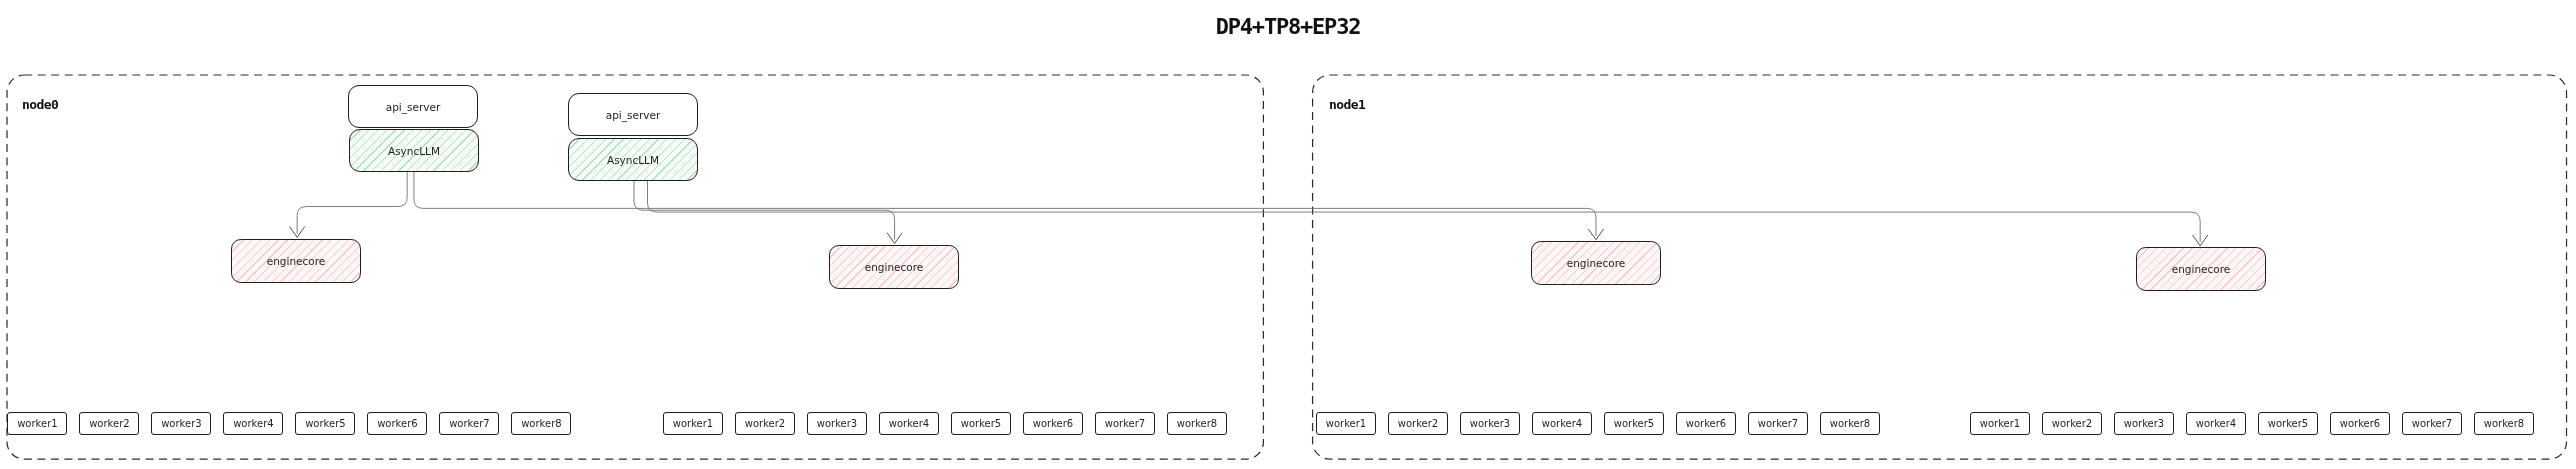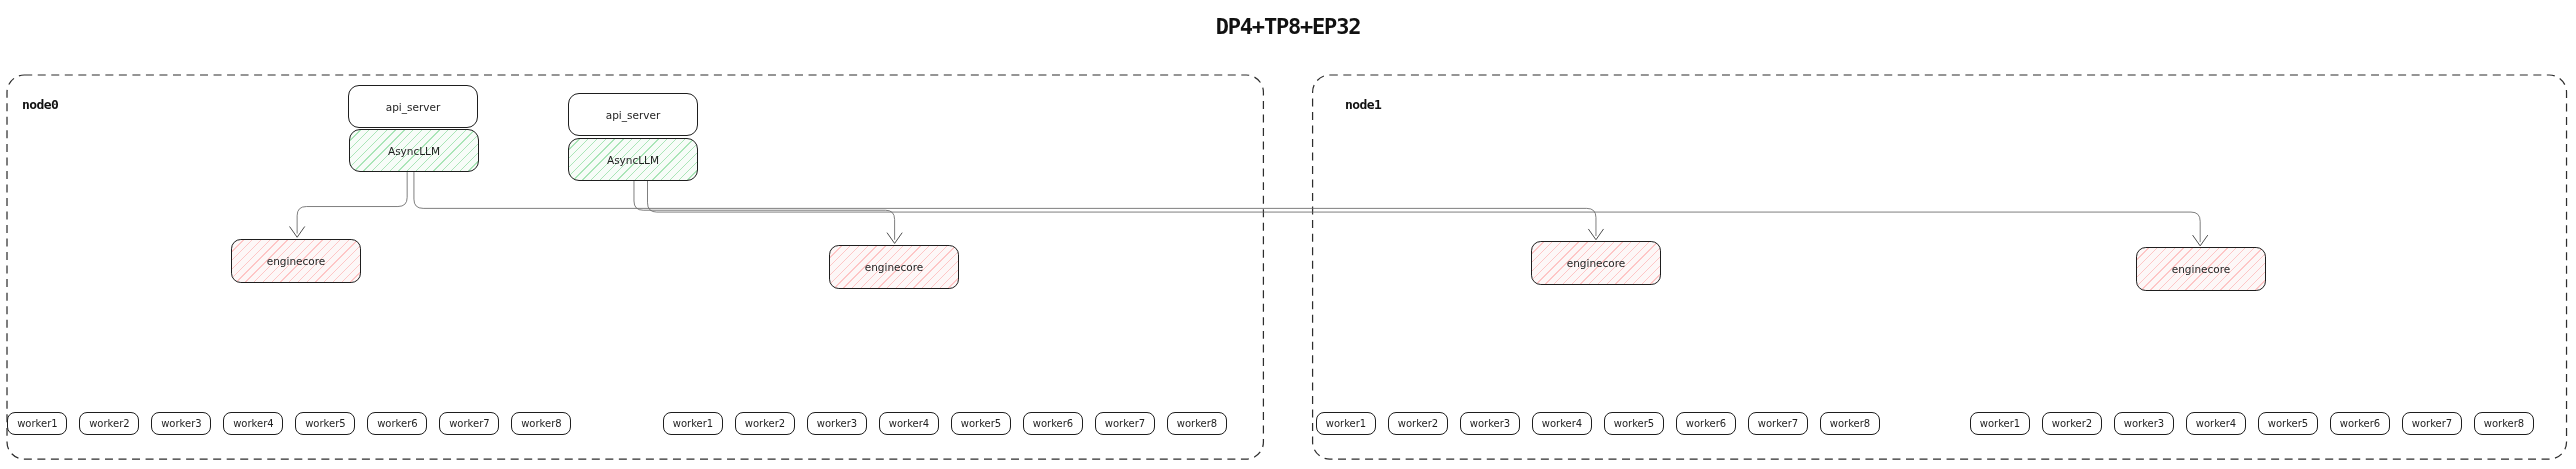--- a/index.html
+++ b/index.html
@@ -48,21 +48,21 @@
       #fdf7f7;
   }
   .engine{border-radius:9.8px;}
   .worker-row{
     position:absolute;top:412px;z-index:3;
     display:flex;gap:12px;
   }
   .worker-box{
     box-sizing:border-box;
     width:60px;height:23.4px;flex:0 0 60px;
-    border:1.2px solid #1e1e1e;border-radius:8px;
+    border:1.2px solid #1e1e1e;border-radius:3px;
     display:flex;align-items:center;justify-content:center;
     background:#ffffff;
     font-size:10px;font-weight:500;color:#1e1e1e;
   }
 </style>
 </head>
 <body>
 
 <div class="canvas">
 
@@ -82,21 +82,21 @@
 
     <g fill="none" stroke="#4a4a4a" stroke-width="1.6" stroke-linecap="round">
       <path d="M470,369 L482,386 L494,369"></path>
       <path d="M2583,373 L2595,390 L2607,373"></path>
       <path d="M1442,379 L1454,396 L1466,379"></path>
       <path d="M3566,383 L3578,400 L3590,383"></path>
     </g>
   </svg>
 
   <div class="node-label" style="left:22px;top:97px;">node0</div>
-  <div class="node-label" style="left:1329px;top:97px;margin-left:16px;">node1</div>
+  <div class="node-label" style="left:1329px;top:97px;">node1</div>
 
   <div class="box" style="left:348px;top:85px;width:130px;height:43px;">api_server</div>
   <div class="box hatch-green" style="left:349px;top:129px;width:130px;height:43px;">AsyncLLM</div>
 
   <div class="box" style="left:568px;top:93px;width:130px;height:43px;">api_server</div>
   <div class="box hatch-green" style="left:568px;top:138px;width:130px;height:43px;">AsyncLLM</div>
 
   <div class="box engine hatch-red" style="left:231px;top:239px;width:130px;height:44px;">enginecore</div>
   <div class="box engine hatch-red" style="left:829px;top:245px;width:130px;height:44px;">enginecore</div>
   <div class="box engine hatch-red" style="left:1531px;top:241px;width:130px;height:44px;">enginecore</div>

